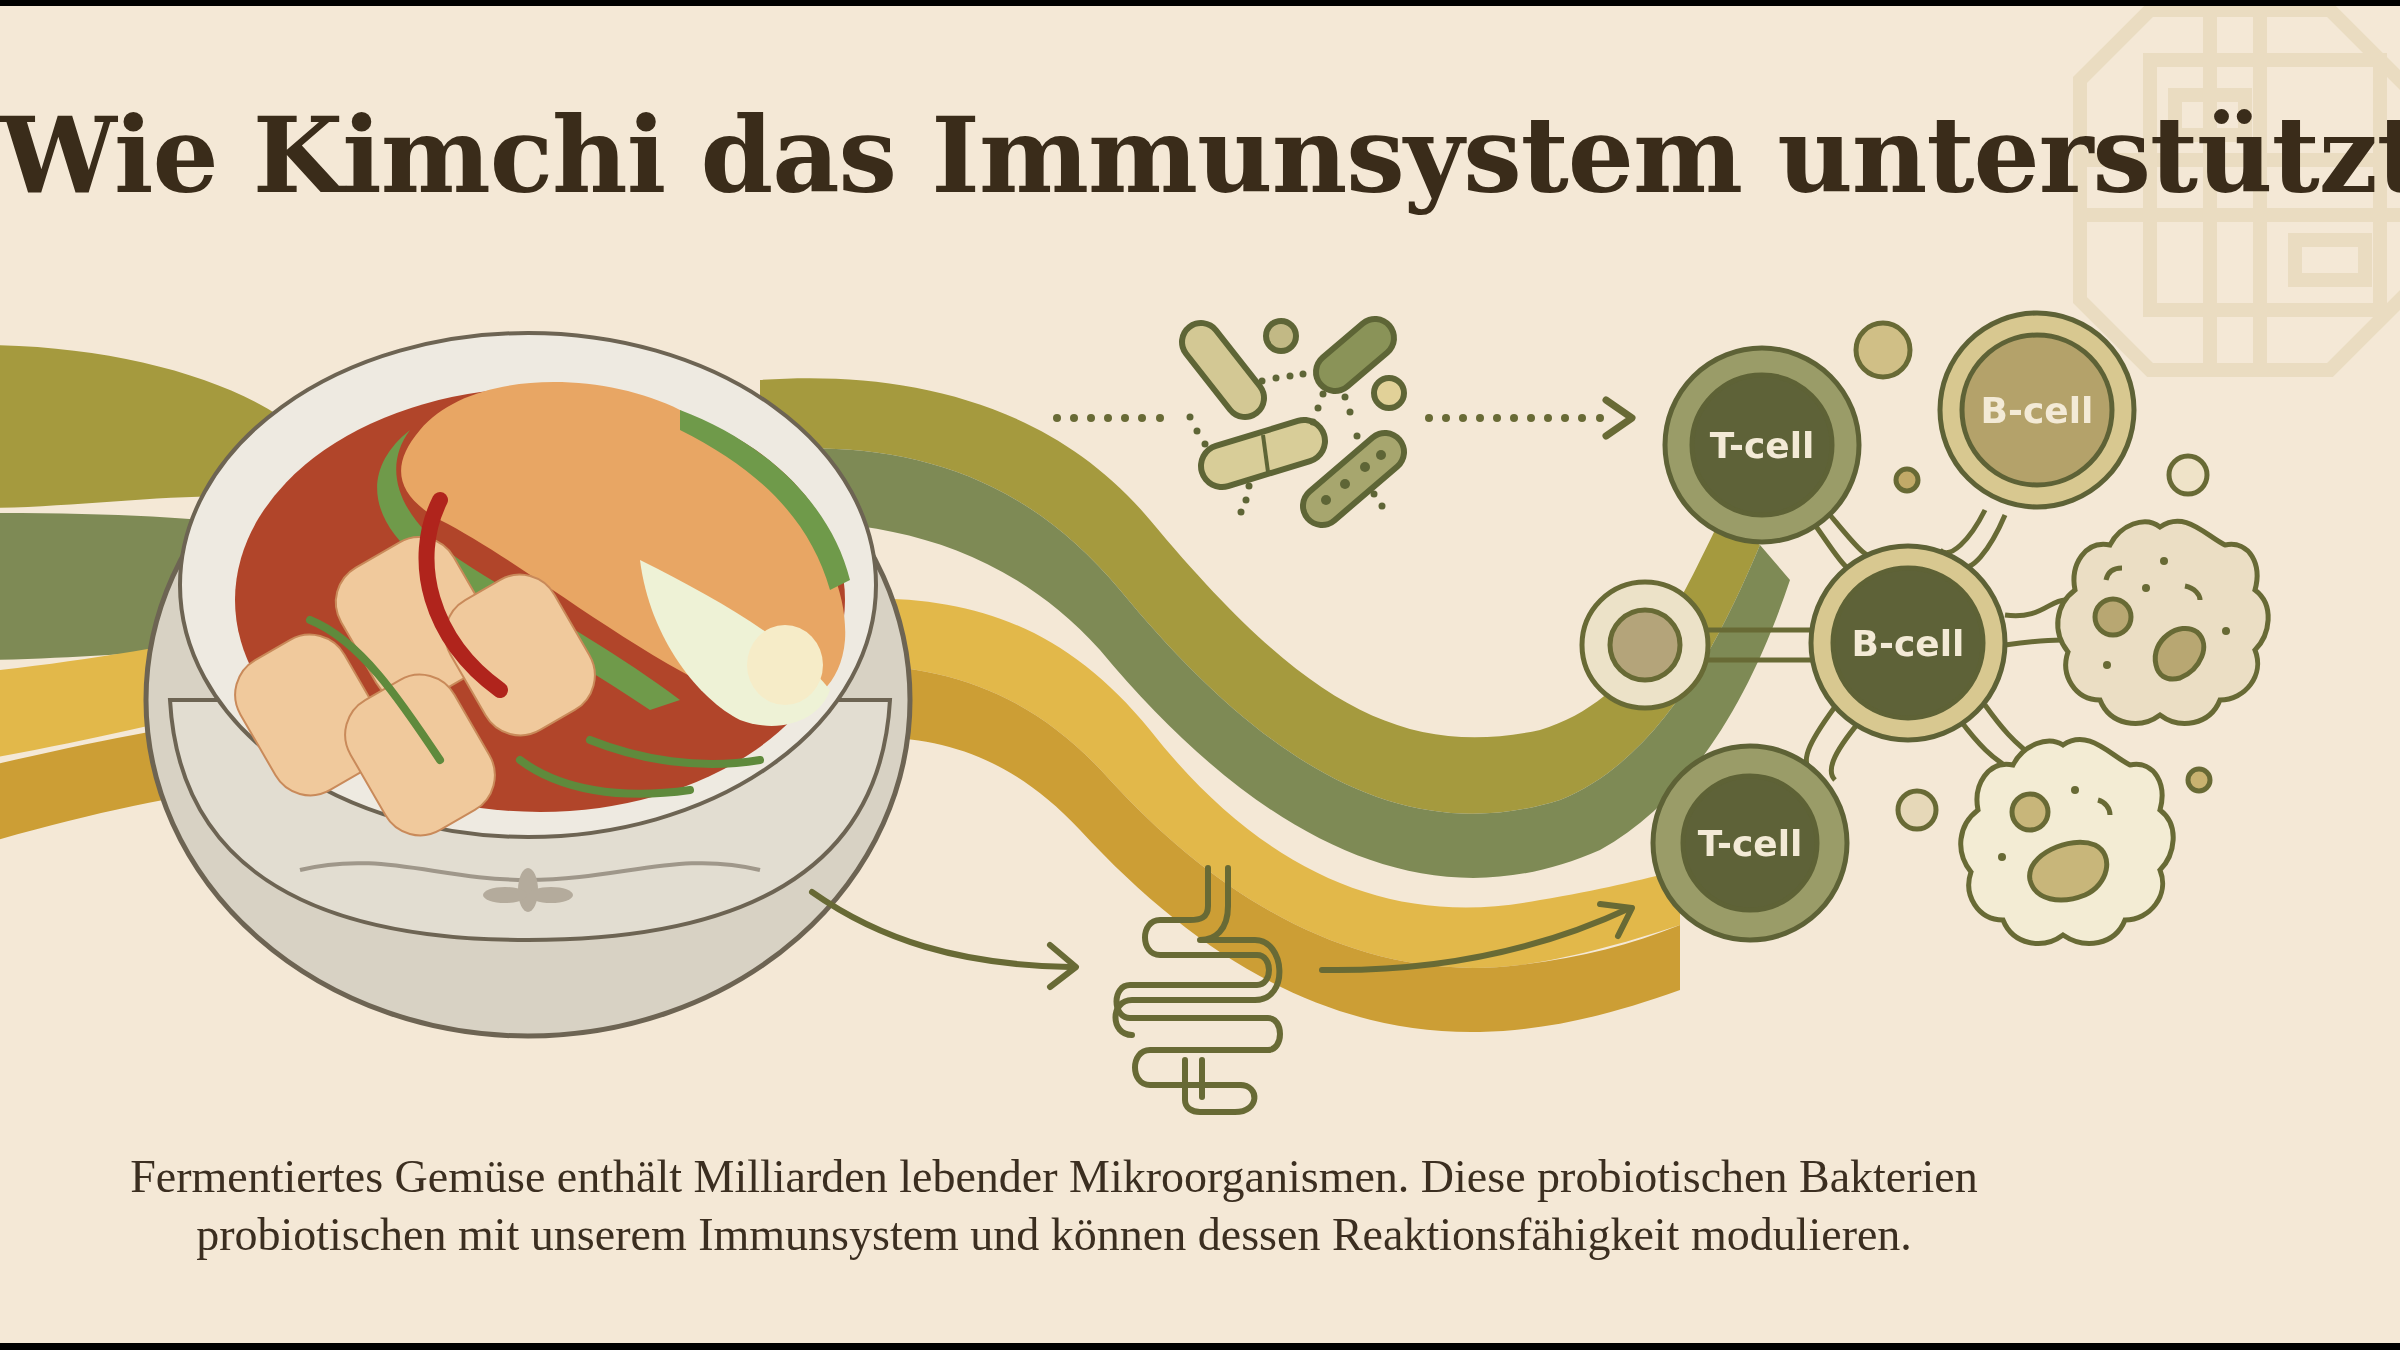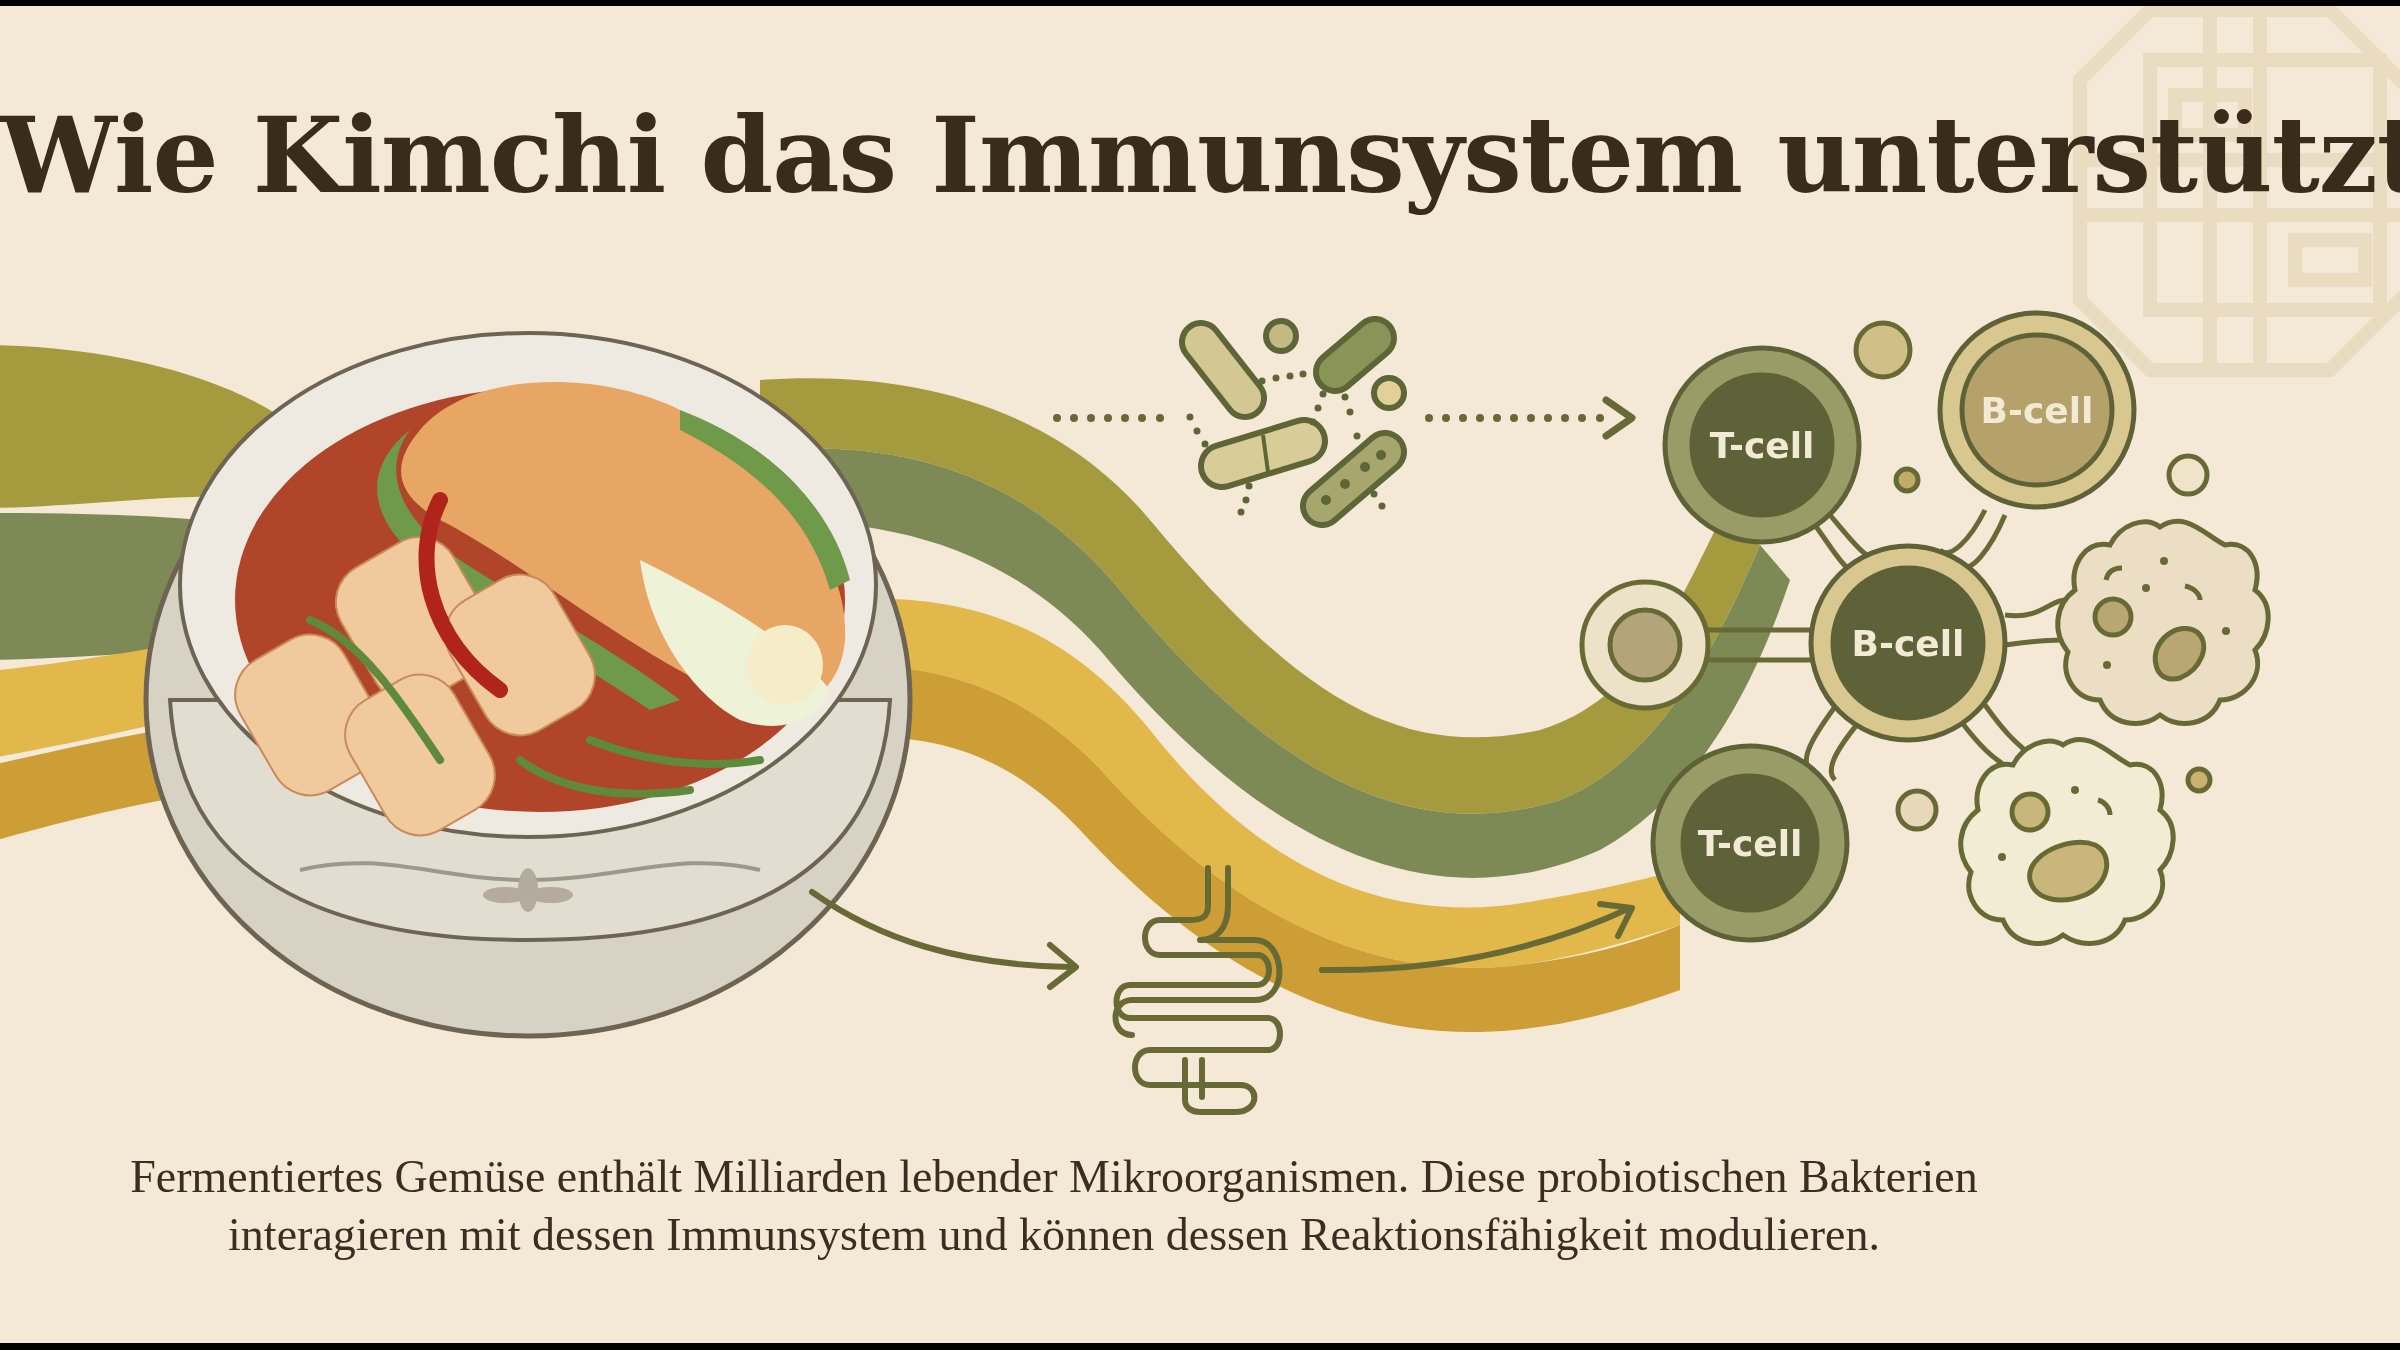--- a/index.html
+++ b/index.html
@@ -262,15 +262,15 @@
           <circle cx="2002" cy="857" r="4"></circle>
       </g>
       <path d="M 2098 800 C 2105 802, 2110 808, 2110 815" fill="none"></path>
     </g>
   </svg>
 
   <div class="title">Wie Kimchi das Immunsystem unterstützt</div>
 
   <div class="body-text">
     <div>Fermentiertes Gemüse enthält Milliarden lebender Mikroorganismen. Diese probiotischen Bakterien</div>
-    <div>interagieren mit dessen Immunsystem und können dessen Reaktionsfähigkeit modulieren.</div>
+    <div>probiotischen mit unserem Immunsystem und können dessen Reaktionsfähigkeit modulieren.</div>
   </div>
 </div>
 
 </body></html>

